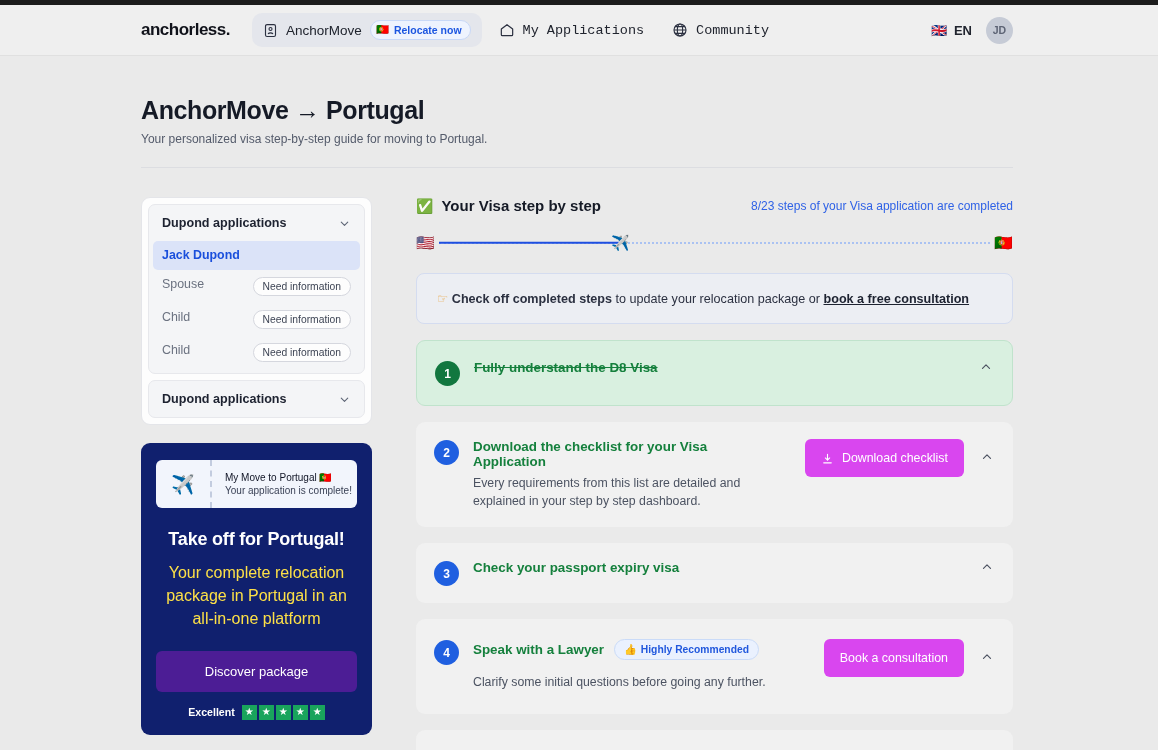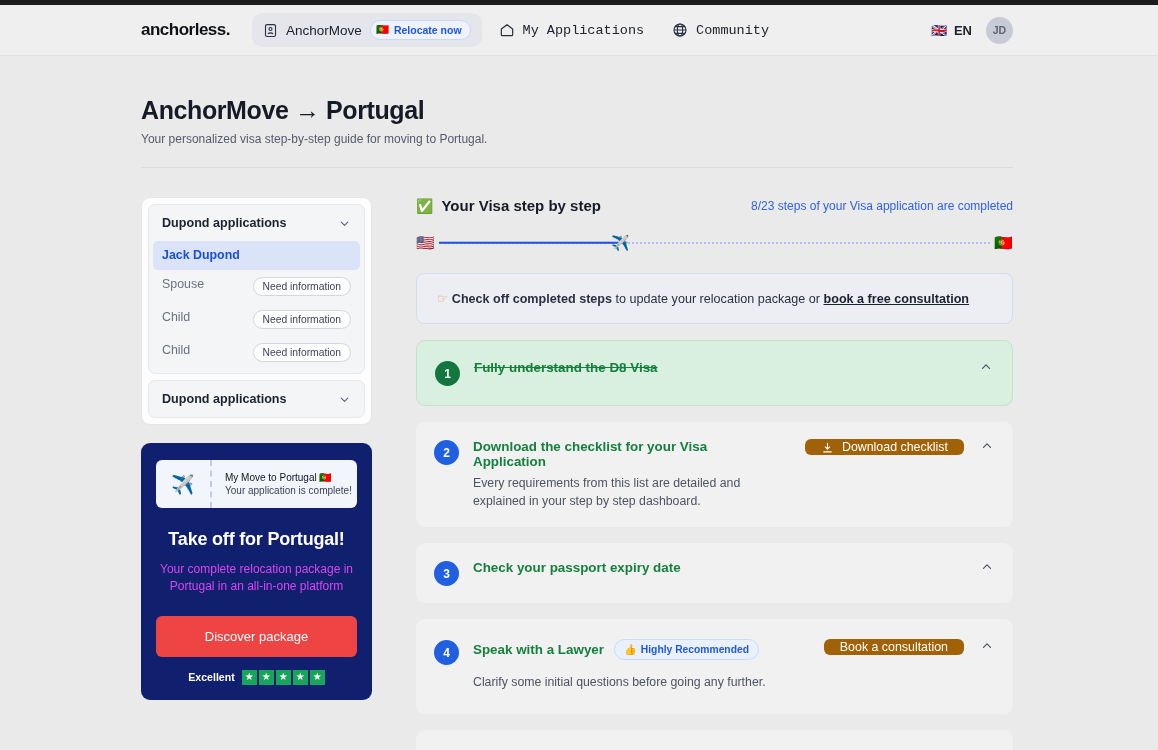--- a/index.html
+++ b/index.html
@@ -88,24 +88,24 @@
     overflow: hidden; height: 48px; align-items: center;
   }
   .ticket-left {
     width: 56px; height: 100%; display: flex; align-items: center; justify-content: center;
     border-right: 2px dashed #c3ccdf; font-size: 19px;
   }
   .ticket-right { flex: 1; text-align: left; padding-left: 13px; }
   .ticket-t1 { font-size: 10px; font-weight: 400; color: #101425; }
   .ticket-t2 { font-size: 10px; color: #3b4256; margin-top: 2px; }
   .promo-h { font-size: 18px; font-weight: 800; color: #ffffff; margin-top: 21px; letter-spacing: -0.2px; }
-  .promo-p { font-size: 12px; color: #d946ef; margin-top: 11px; line-height: 1.45; }
+  .promo-p { font-size: 16px; color: #fde047; margin-top: 11px; line-height: 1.45; }
   .promo-btn {
     display: block; width: 100%; margin-top: 20px;
-    background: #ef4444; color: #fff; border: none;
+    background: #4c1d95; color: #fff; border: none;
     border-radius: 6px; padding: 13px 0;
     font-size: 13px; font-family: inherit; cursor: pointer;
   }
   .rating { display: flex; align-items: center; justify-content: center; gap: 7px; margin-top: 13px; }
   .rating-label { font-size: 10.6px; font-weight: 700; color: #ffffff; }
   .stars { display: flex; gap: 2px; }
   .star-box {
     width: 15px; height: 15px; background: #19a45c;
     display: flex; align-items: center; justify-content: center;
     color: #fff; font-size: 10px; line-height: 1;
@@ -159,22 +159,22 @@
   .step-title { font-size: 13.4px; font-weight: 700; color: #15803d; }
   .step.done .step-title { text-decoration: line-through; }
   .step-desc { font-size: 12.3px; color: #4c5362; margin-top: 5px; line-height: 1.48; max-width: 360px; }
   .tag-rec {
     display: inline-flex; align-items: center; gap: 4px;
     background: #eaf1fe; border: 1px solid #cadbf8; border-radius: 11px;
     padding: 3px 9px; font-size: 10.3px; font-weight: 600; color: #2158dd;
   }
   .step-action { display: flex; align-items: center; gap: 16px; margin-left: auto; padding-left: 14px; }
   .btn-green {
-    background: #a16207; color: #fff; border: none;
-    border-radius: 6px; padding: 1px 16px;
+    background: #d946ef; color: #fff; border: none;
+    border-radius: 6px; padding: 12px 16px;
     font-size: 12.4px; font-family: inherit; cursor: pointer;
     display: inline-flex; align-items: center; gap: 8px; white-space: nowrap;
   }
   .chev { color: #5a6070; font-size: 12px; line-height: 1; cursor: pointer; }
   .step-peek { margin-top: 16px; background: #f1f1f1; border-radius: 9px; height: 30px; }
 </style>
 </head>
 <body>
 
 <div class="chrome-top"></div>
@@ -363,21 +363,21 @@
                 <path d="M6 14.5l6-6 6 6"></path>
               </svg>
           </span>
         </div>
       </div>
 
       <div class="step">
         <div class="num">3</div>
         <div class="step-body">
           <div class="step-title-row">
-            <span class="step-title">Check your passport expiry date</span>
+            <span class="step-title">Check your passport expiry visa</span>
           </div>
         </div>
         <div class="step-action">
           <span class="chev">
             <svg width="14" height="14" viewBox="0 0 24 24" fill="none" stroke="#4d5362" stroke-width="2" stroke-linecap="round" stroke-linejoin="round">
                 <path d="M6 14.5l6-6 6 6"></path>
               </svg>
           </span>
         </div>
       </div>

